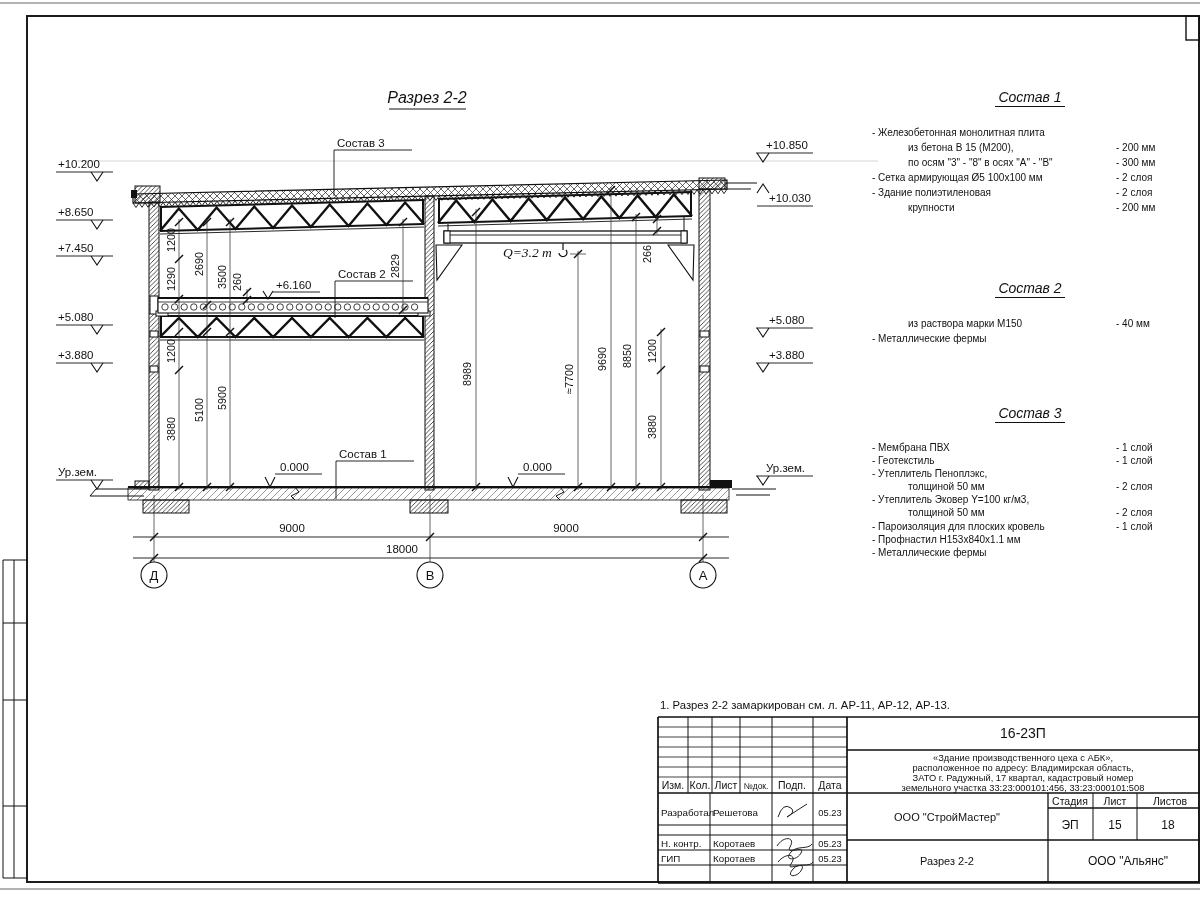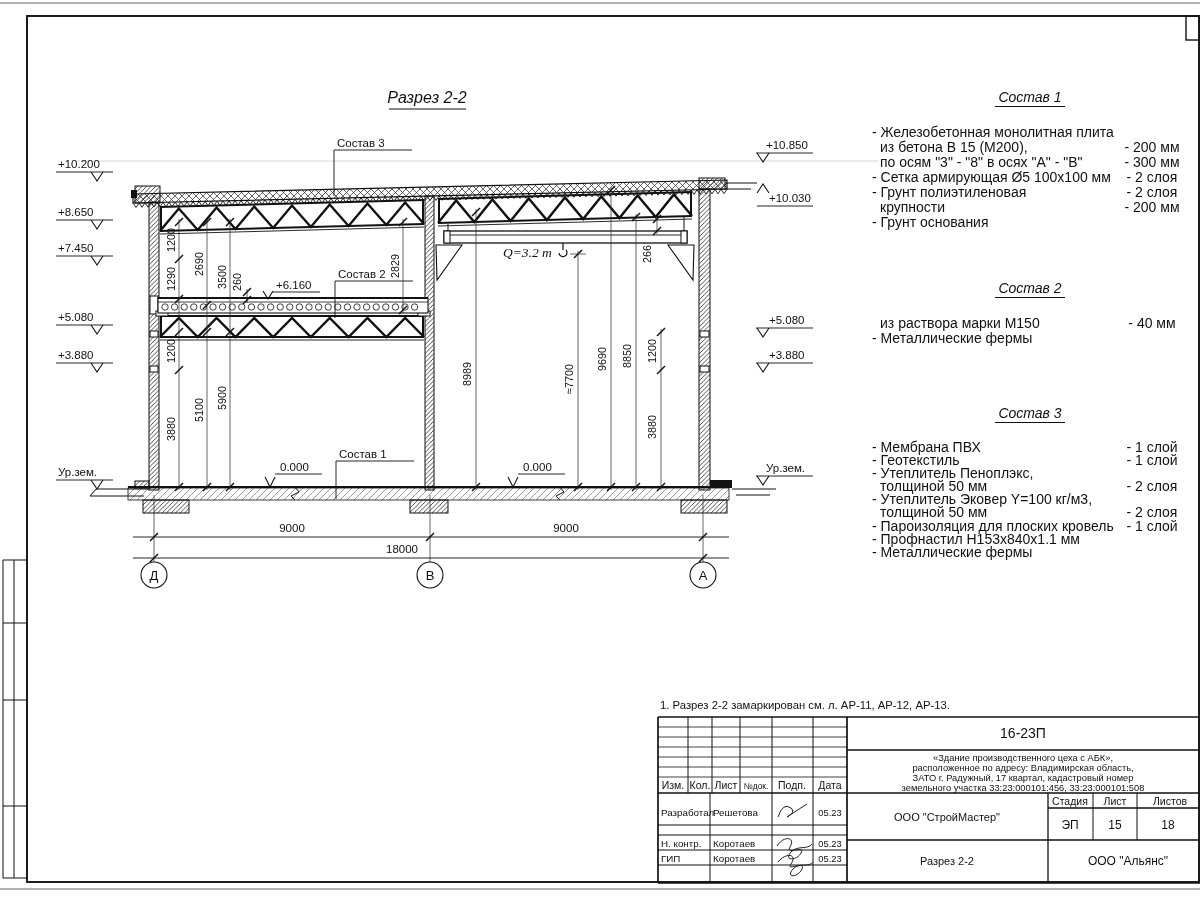--- a/index.html
+++ b/index.html
@@ -2,26 +2,26 @@
 <html><head>
 <meta charset="utf-8">
 <style>
   html,body{margin:0;padding:0;background:#fff;width:1200px;height:900px;overflow:hidden;
     font-family:"Liberation Sans", sans-serif; color:#111;}
   #stage{position:absolute;left:0;top:0;width:1200px;height:900px;}
   svg text{fill:#111;}
   .comp{position:absolute;width:316px;}
   .comp-h{text-align:center;font-size:14px;font-style:italic;}
   .comp-h span{border-bottom:1.2px solid #111;padding:0 3px 1px;}
-  .comp-list{margin-top:20px;font-size:14px;}
+  .comp-list{margin-top:20px;font-size:10px;}
   .crow{display:flex;line-height:15px;}
   .c3 .crow{line-height:13.1px;}
   .crow .t{flex:1;white-space:nowrap;}
-  .crow.cont .t{padding-left:8px;}
-  .crow .v{width:72px;white-space:nowrap;text-align:center;}
+  .crow.cont .t{padding-left:8px;margin-left:28px;}
+  .crow .v{width:72px;white-space:nowrap;}
 </style>
 </head>
 <body>
 
 <div id="stage">
 <svg width="1200" height="900" viewBox="0 0 1200 900">
   <defs>
     <pattern id="xh" width="7" height="7" patternUnits="userSpaceOnUse">
       <path d="M0,0 L7,7 M7,0 L0,7" stroke="#222" stroke-width="0.7"></path>
     </pattern>
@@ -377,30 +377,26 @@
         </div>
     <div class="crow cont">
           <span class="t">по осям "3" - "8" в осях "А" - "В"</span>
           <span class="v">- 300 мм</span>
         </div>
     <div class="crow">
           <span class="t">- Сетка армирующая Ø5 100х100 мм</span>
           <span class="v">- 2 слоя</span>
         </div>
     <div class="crow">
-          <span class="t">- Грунт полиэтиленовая</span>
+          <span class="t">- Здание полиэтиленовая</span>
           <span class="v">-  2 слоя</span>
         </div>
     <div class="crow cont">
           <span class="t">крупности</span>
           <span class="v">- 200 мм</span>
-        </div>
-    <div class="crow">
-          <span class="t">- Грунт основания</span>
-          <span class="v"></span>
         </div>
   </div>
 </div>
 
 <div class="comp" style="left:872px;top:280px;">
   <div class="comp-h"><span>Состав 2</span></div>
   <div class="comp-list">
     <div class="crow cont">
           <span class="t">из раствора марки М150</span>
           <span class="v">- 40 мм</span>

